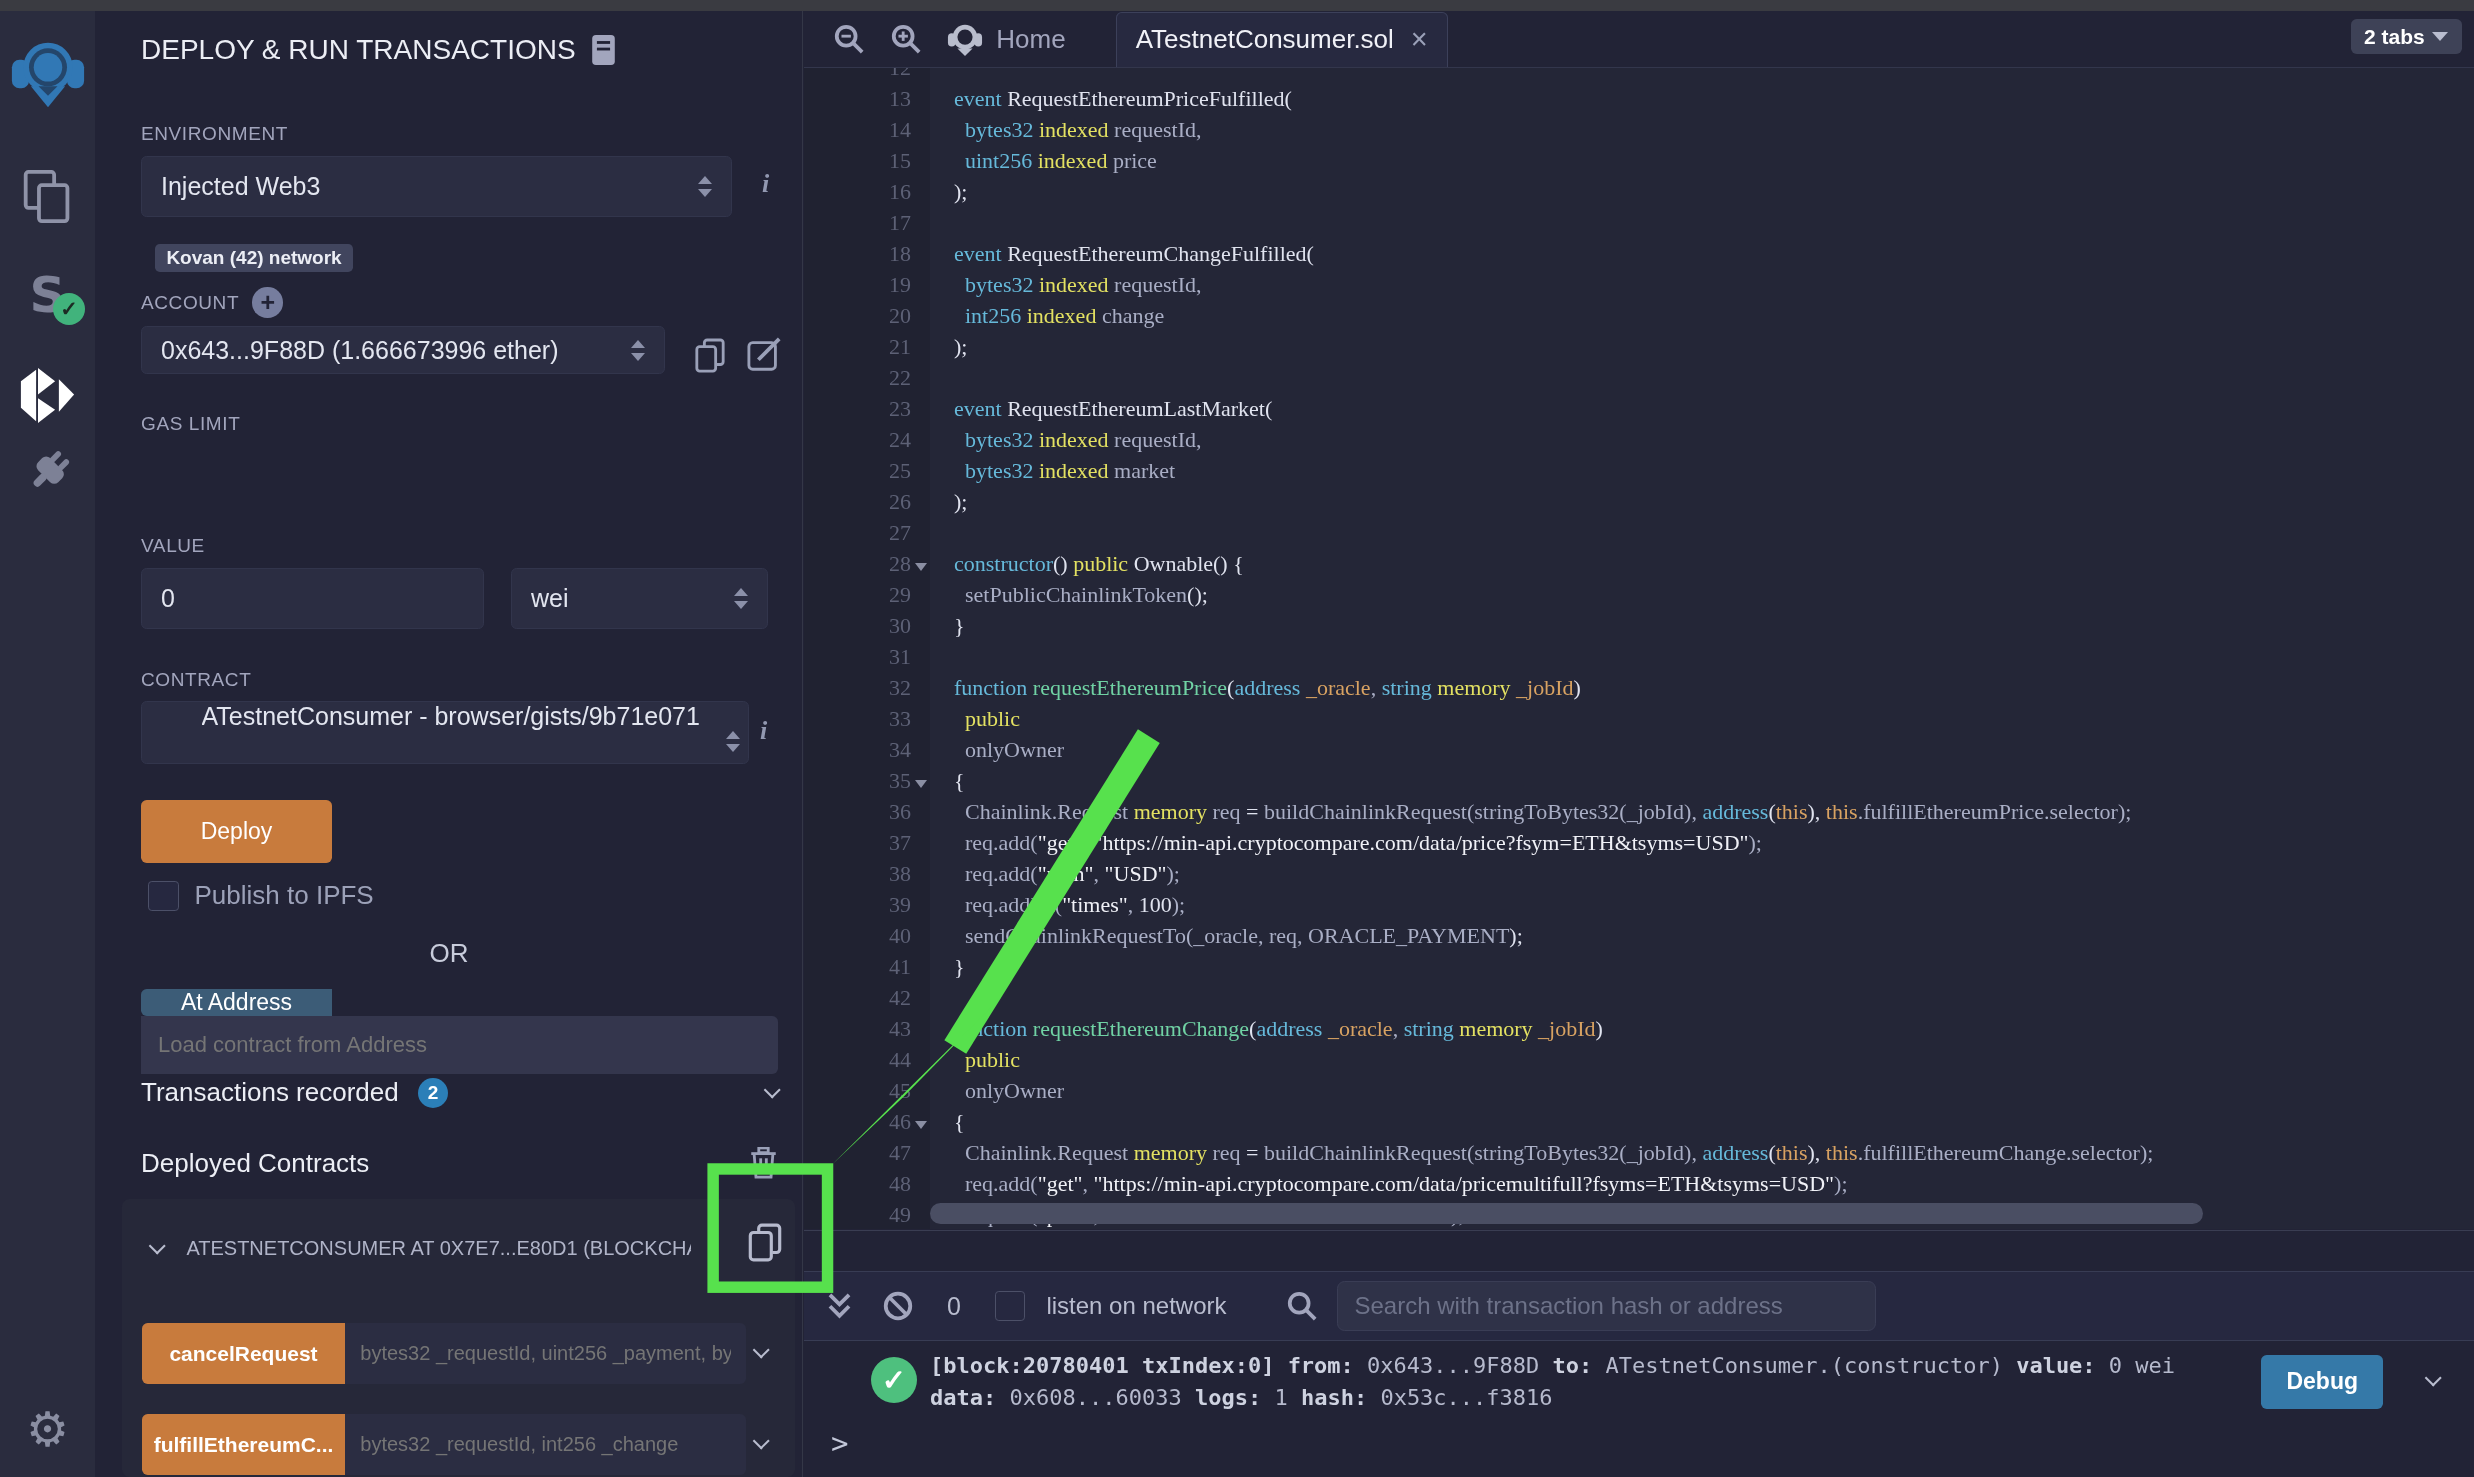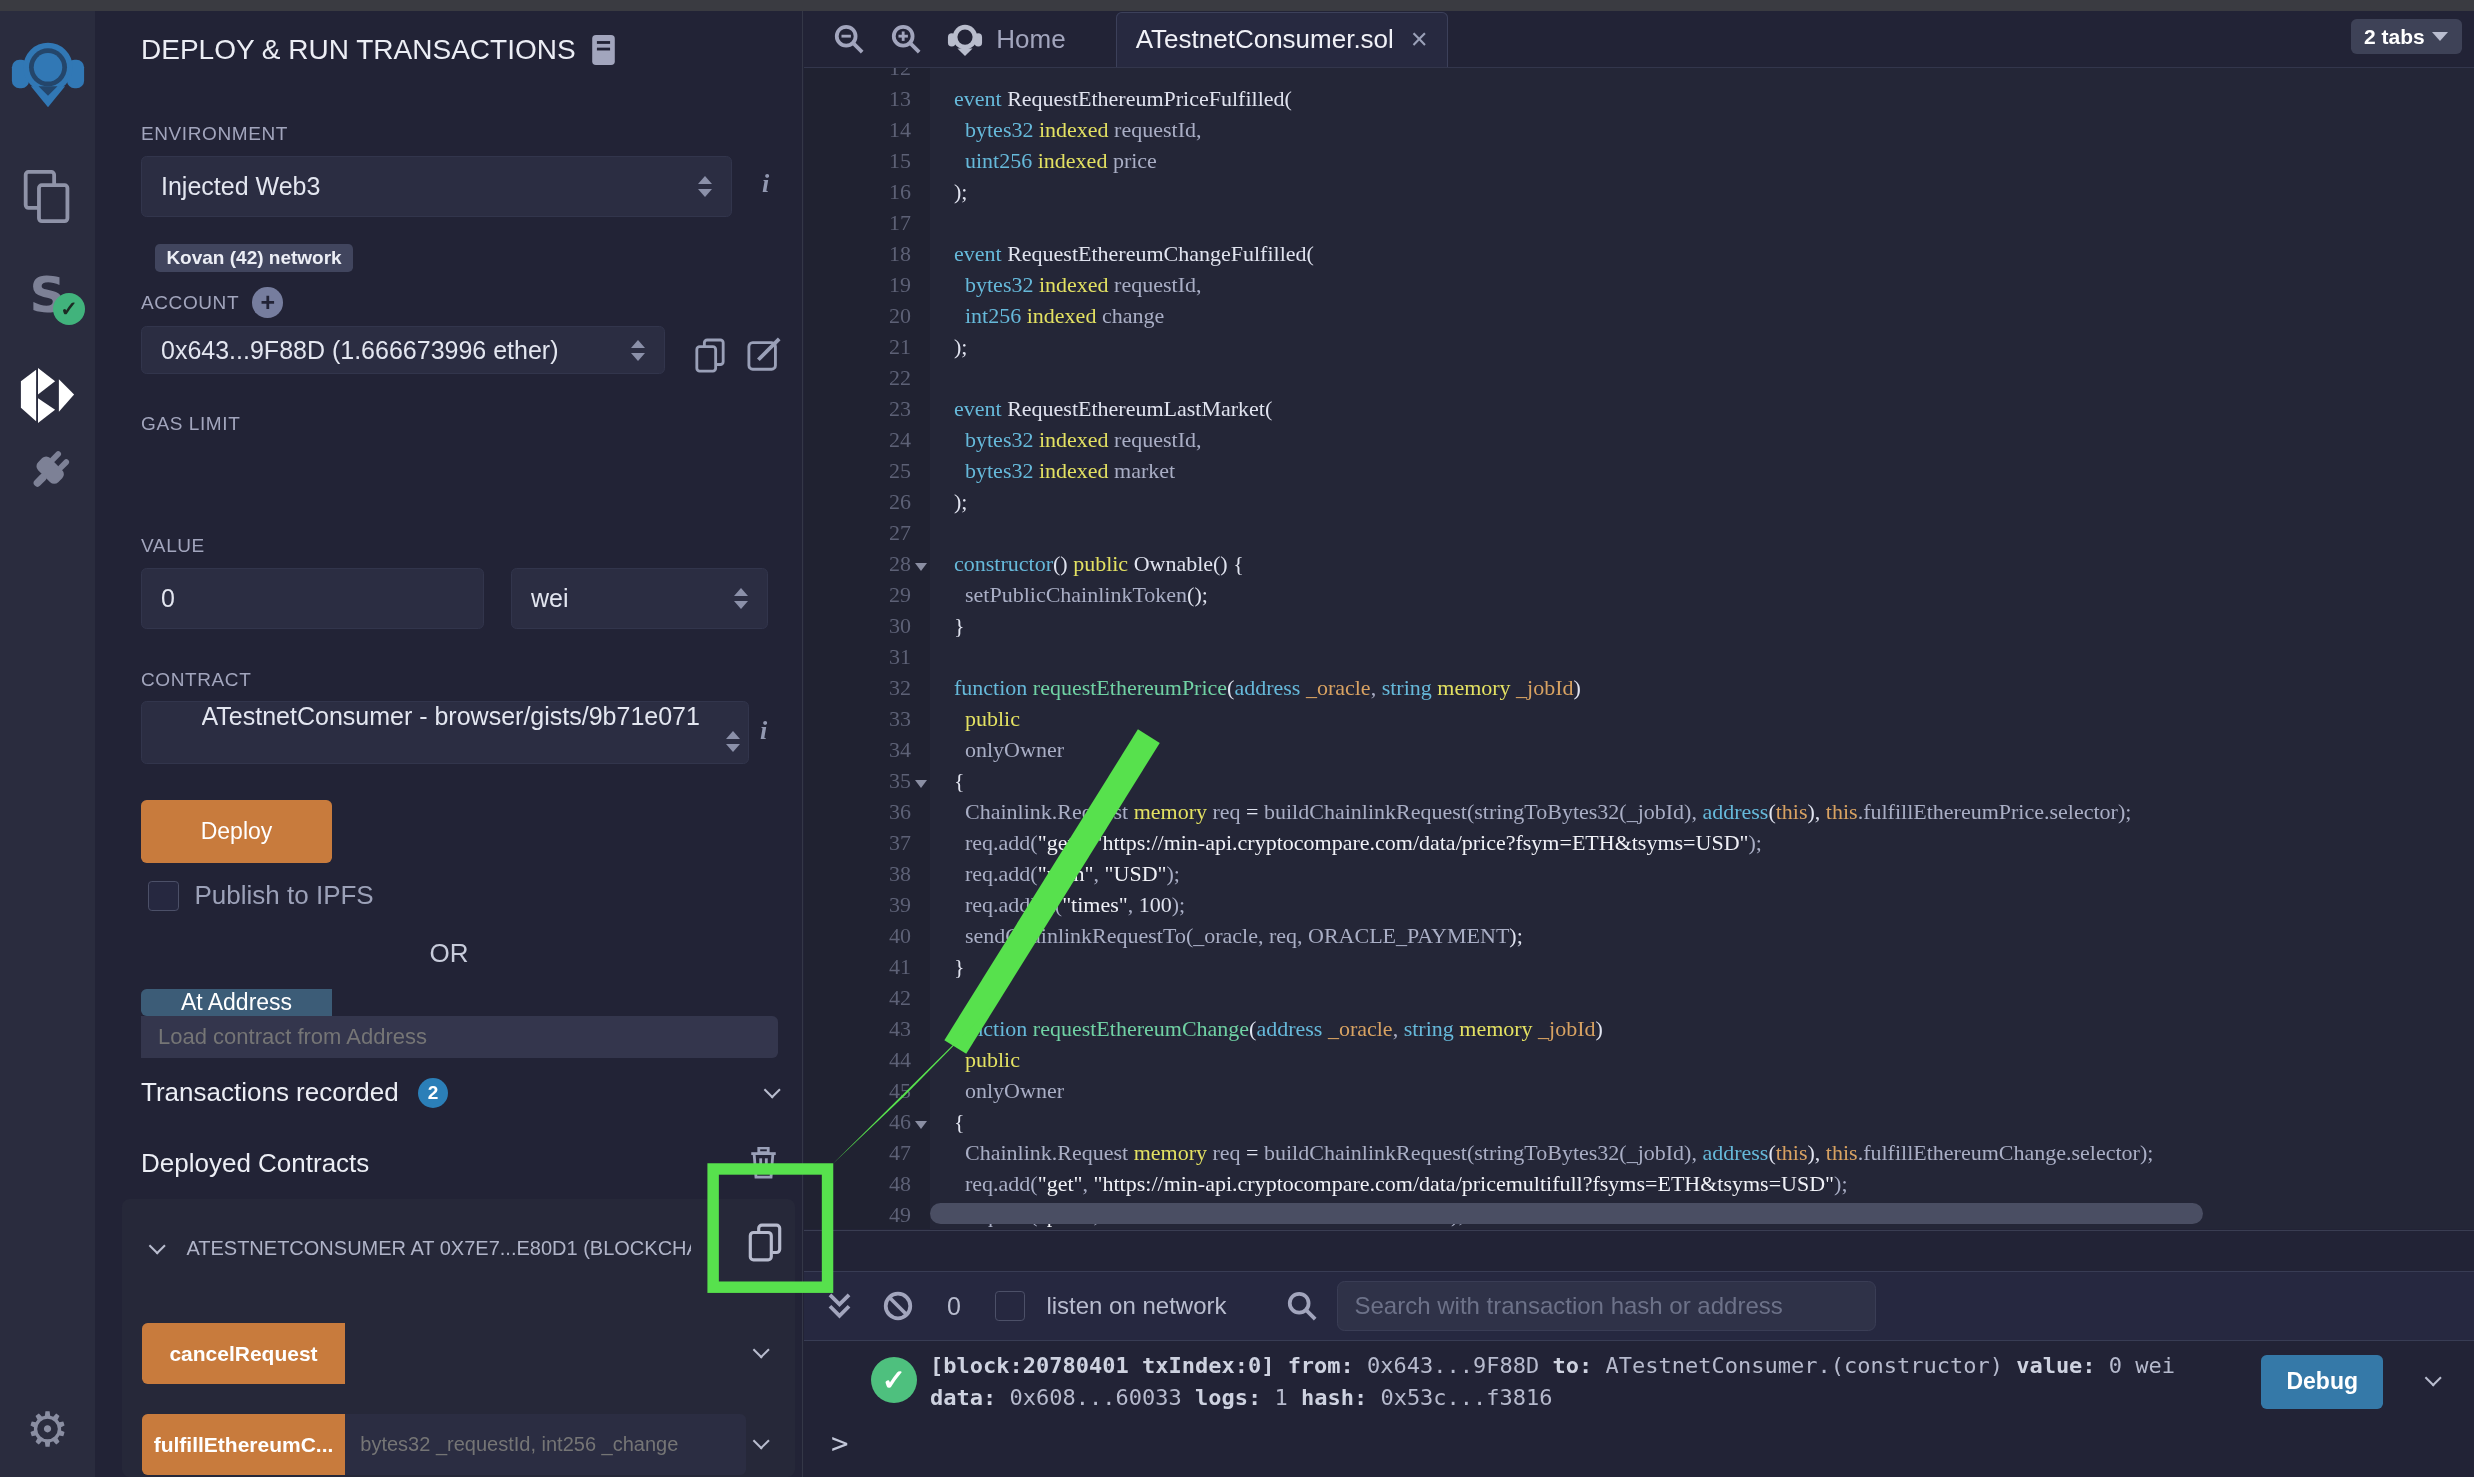--- a/index.html
+++ b/index.html
@@ -210,21 +210,21 @@
 
   <div class="abs" style="left:46px;top:869px;display:flex;align-items:center;gap:16px;padding-left:7px;">
     <span class="chk" style="width:30.5px;height:30.5px;"></span>
     <span style="color:#9ca1b8;font-size:26px;">Publish to IPFS</span>
   </div>
 
   <div class="abs" style="left:0;top:927px;width:708px;text-align:center;color:#c8ccdb;font-size:26px;">OR</div>
 
   <div class="abs" style="left:46px;top:978px;width:637px;height:63px;display:flex;flex-direction:column;">
     <div style="width:191px;background:#3c5c77;border-radius:5.7px 0 0 5.7px;color:#fff;font-size:23px;display:flex;align-items:center;justify-content:center;">At Address</div>
-    <div style="flex:1;background:#34364d;border-radius:0 5.7px 5.7px 0;display:flex;align-items:center;padding:8px 17px;">
+    <div style="flex:1;background:#34364d;border-radius:0 5.7px 5.7px 0;display:flex;align-items:center;padding:16px 17px;">
       <input style="background: transparent; border: none; outline: none; width: 100%; color: rgb(112, 117, 144); font-size: 22px; font-family: &quot;Liberation Sans&quot;, sans-serif;" placeholder="Load contract from Address">
     </div>
   </div>
 
   <div class="abs" style="left:46px;top:1066px;width:637px;display:flex;align-items:center;gap:19px;">
     <span style="color:#eceef5;font-size:26px;">Transactions recorded</span>
     <span class="count-badge">2</span>
     <span class="chev" style="margin-left:auto;margin-top:-5.7px;"></span>
   </div>
 
@@ -244,20 +244,23 @@
       <span class="chev" style="margin-top:-5.7px;flex:none;"></span>
       <span style="color:#b0b4c8;font-size:20px;white-space:nowrap;overflow:hidden;width:505px;">ATESTNETCONSUMER AT 0X7E7...E80D1 (BLOCKCHAIN</span>
     </div>
     <svg class="ic" style="position:absolute;left:625px;top:23px;" width="36" height="42" viewBox="0 0 34 40">
       <rect x="3" y="10" width="20" height="26" rx="3" fill="none" stroke="#b6bacd" stroke-width="3"></rect>
       <path d="M11 10 V6 a3 3 0 0 1 3-3 h14 a3 3 0 0 1 3 3 v20 a3 3 0 0 1-3 3 h-4" fill="none" stroke="#b6bacd" stroke-width="3"></path>
     </svg>
 
     <div style="position:absolute;left:20px;top:124px;width:604px;height:61px;display:flex;">
       <div class="btn-orange" style="width:203px;border-radius:5.7px 0 0 5.7px;font-size:21px;font-weight:bold;">cancelRequest</div>
+      <div style="flex:1;background:#2b2d42;border-radius:0 5.7px 5.7px 0;display:flex;align-items:center;padding:0 15.3px;overflow:hidden;">
+        <input style="background: transparent; border: none; outline: none; width: 100%; color: rgb(110, 115, 144); font-size: 20px; font-family: &quot;Liberation Sans&quot;, sans-serif;" placeholder="bytes32 _requestId, uint256 _payment, by">
+      </div>
     </div>
     <span class="chev" style="position:absolute;left:633px;top:145px;"></span>
 
     <div style="position:absolute;left:20px;top:215px;width:604px;height:61px;display:flex;">
       <div class="btn-orange" style="width:203px;border-radius:5.7px 0 0 5.7px;font-size:21px;font-weight:bold;">fulfillEthereumC...</div>
       <div style="flex:1;background:#2b2d42;border-radius:0 5.7px 5.7px 0;display:flex;align-items:center;padding:0 15.3px;overflow:hidden;">
         <input style="background: transparent; border: none; outline: none; width: 100%; color: rgb(110, 115, 144); font-size: 20px; font-family: &quot;Liberation Sans&quot;, sans-serif;" placeholder="bytes32 _requestId, int256 _change">
       </div>
     </div>
     <span class="chev" style="position:absolute;left:633px;top:236px;"></span>

